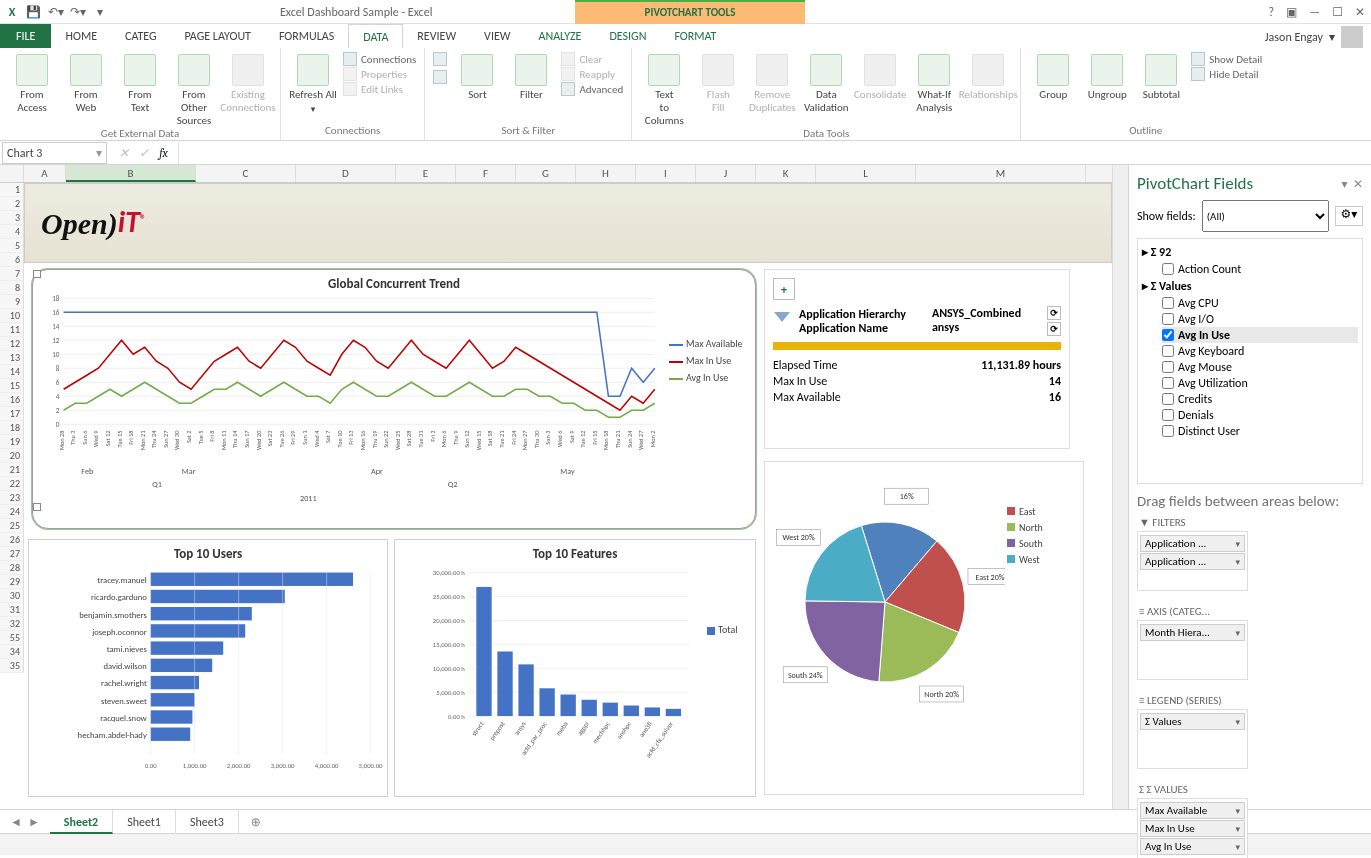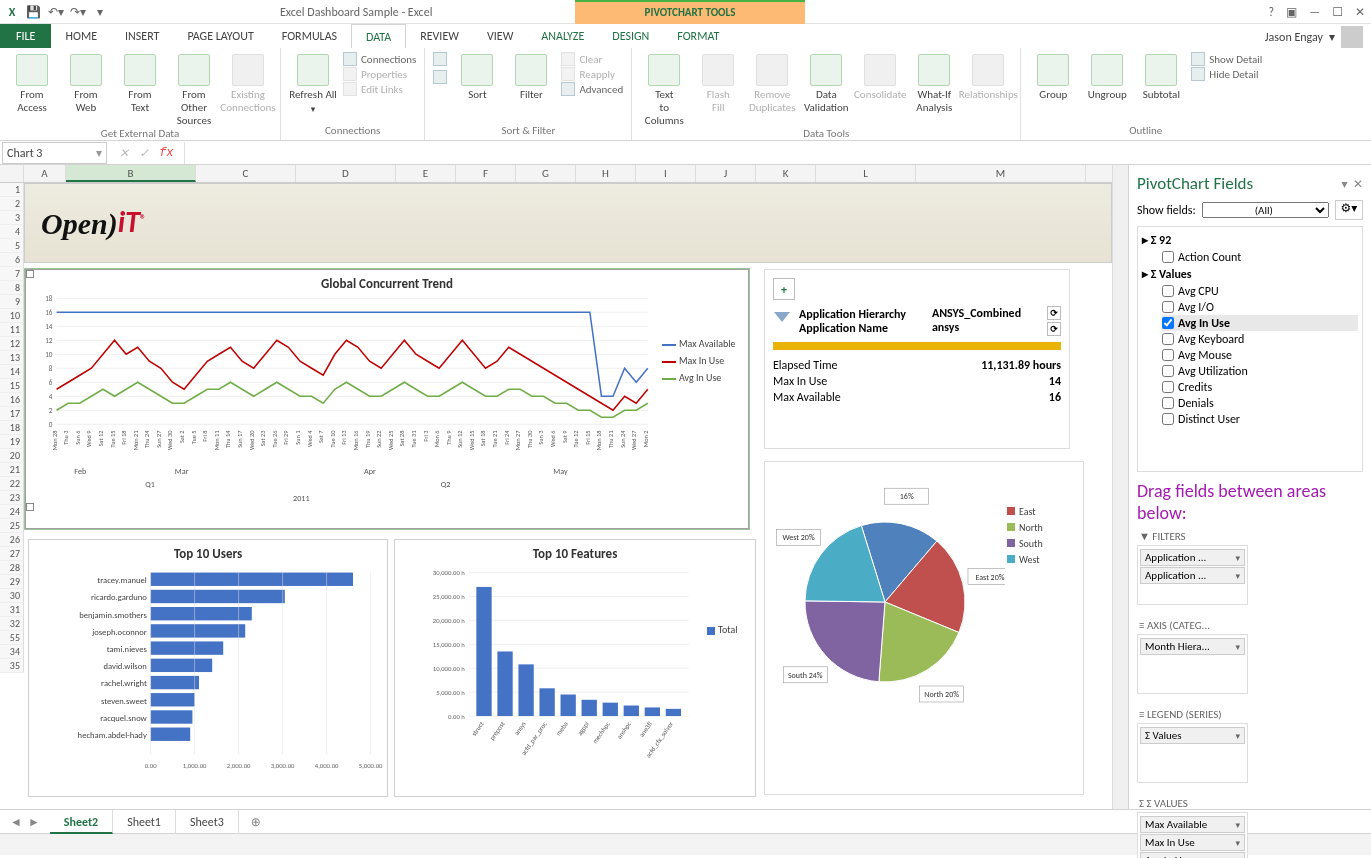--- a/index.html
+++ b/index.html
@@ -59,46 +59,46 @@
 .dash-hdr { height:80px; background:linear-gradient(#eeebe0,#e6e3d4); border:1px solid #ccc; display:flex; align-items:center; padding-left:16px;}
 .logo { font-family:"Times New Roman",serif; font-style:italic; font-weight:bold; font-size:30px; color:#111;}
 .logo .it { color:#c8102e; position:relative; top:-2px;}
 .logo sup { color:#c8102e; font-size:12px; font-style:normal;}
 
 .chartbox { position:absolute; background:#fff; border:1px solid #cfcfcf;}
 .chartbox.sel { border:1px solid #a0a0a0; box-shadow:0 0 0 1px #9cc39c; }
 .chartbox.sel::before, .chartbox.sel::after { content:''; position:absolute; width:6px; height:6px; background:#fff; border:1px solid #888; }
 .c-title { text-align:center; font-weight:bold; font-size:13px; color:#333; padding:6px 0 2px 0;}
 
-.linechart { left:1px; top:86px; width:724px; height:260px;}
+.linechart { left:8px; top:86px; width:724px; height:260px;border-radius:16px;}
 .linechart svg { width:100%; height:210px;}
 .legend { font-size:10px; color:#444;}
 .legend .sw { display:inline-block; width:14px; height:2px; vertical-align:middle; margin-right:3px;}
 
 .smallchart { top:356px; width:360px; height:258px;}
 .smallchart svg { width:100%; height:220px;}
 .info-pane { position:absolute; left:740px; top:86px; width:306px; height:180px; background:#fff; border:1px solid #ddd; padding:8px; font-size:12px;}
 .info-pane .addbtn { width:22px; height:22px; border:1px solid #bbb; text-align:center; line-height:22px; color:#217346; font-weight:bold; margin-bottom:6px;}
 .info-pane .row-f { display:flex; justify-content:space-between; margin:2px 0;}
 .info-pane .hdr-row { font-weight:bold; border-bottom:8px solid #eab308; padding-bottom:6px; margin-bottom:8px;}
 .pie-pane { position:absolute; left:740px; top:278px; width:320px; height:334px; background:#fff; border:1px solid #ddd; }
 
 
 .fieldlist { flex:1; border-left:1px solid #d4d4d4; background:#fff; display:flex; flex-direction:column; padding:8px 8px 4px 8px;}
 .fl-title { font-size:17px; color:#217346; margin-bottom:6px; display:flex; justify-content:space-between; align-items:center;}
 .fl-controls { color:#888; font-size:12px;}
 .fl-show { display:flex; align-items:center; gap:6px; margin-bottom:6px; font-size:12px;}
-.fl-show select { flex:1; height:16px; font-size:11px;padding-left:48px;}
+.fl-show select { flex:1; height:32px; font-size:11px;}
 .gear-btn { width:28px; height:20px; border:1px solid #ccc; text-align:center;}
 .fl-tree { flex:0 0 246px; border:1px solid #ddd; overflow-y:auto; padding:4px; font-size:12px; position:relative;}
 .fl-tree .grp { font-weight:bold; margin:2px 0;}
 .fl-tree .itm { margin-left:20px; display:flex; align-items:center; gap:4px; padding:1px 0;}
 .fl-tree .itm.sel { background:#e8e8e8; font-weight:bold;}
 .fl-tree input[type=checkbox]{ width:12px; height:12px;}
-.fl-instr { font-size:18px; color:#a21caf; margin:8px 0 4px 0;}
+.fl-instr { font-size:15px; color:#737373; margin:8px 0 4px 0;}
 .fl-areas { display:flex; flex-wrap:wrap; gap:12px; flex:1;}
 .fl-area { width:calc(50% - 2px); border:0; }
 .fl-area-h { font-size:11px; color:#666; padding:2px; display:flex; align-items:center; gap:4px;}
 .fl-area-b { border:1px solid #ddd; min-height:60px; background:#fff; padding:2px;}
 .fl-pill { background:#f0f0f0; border:1px solid #ccc; font-size:11px; padding:1px 4px; margin:1px 0; display:flex; justify-content:space-between; align-items:center;}
 .fl-pill::after { content:'▾'; color:#666; font-size:9px;}
 .fl-footer { display:flex; justify-content:space-between; align-items:center; padding:6px 0; font-size:11px; color:#444;}
 .fl-footer button { padding:2px 8px; color:#aaa;}
 
 
@@ -130,21 +130,21 @@
     <span>—</span>
     <span>☐</span>
     <span>✕</span>
   </div>
 </div>
 
 <div class="ribbon-tabs">
   <div id="rtabs" style="display:flex;">
       <div class="ribbon-tab file">FILE</div>
       <div class="ribbon-tab">HOME</div>
-      <div class="ribbon-tab">INSERT</div>
+      <div class="ribbon-tab">CATEG</div>
       <div class="ribbon-tab">PAGE LAYOUT</div>
       <div class="ribbon-tab">FORMULAS</div>
       <div class="ribbon-tab active">DATA</div>
       <div class="ribbon-tab">REVIEW</div>
       <div class="ribbon-tab">VIEW</div>
       <div class="ribbon-tab ctx">ANALYZE</div>
       <div class="ribbon-tab ctx">DESIGN</div>
       <div class="ribbon-tab ctx">FORMAT</div>
     </div>
   <div class="user-area">
@@ -285,21 +285,21 @@
 </div>
 
 <div class="formula-row">
   <div class="name-box">
       <span>Chart 3</span>
       <span style="color:#999;">▾</span>
     </div>
   <div class="f-icons">
     <span>✕</span>
     <span>✓</span>
-    <span style="color:#ef4444;font-family:Liberation Mono, monospace;">fx</span>
+    <span style="color:#0f172a;">fx</span>
   </div>
   <div class="f-bar"></div>
 </div>
 
 <div class="sheet-area">
   <div class="grid-zone">
     <div class="col-hdr" id="colhdr">
         <div style="width: 24px;"></div>
         <div style="width: 42px;">A</div>
         <div class="sel" style="width: 130px;">B</div>

